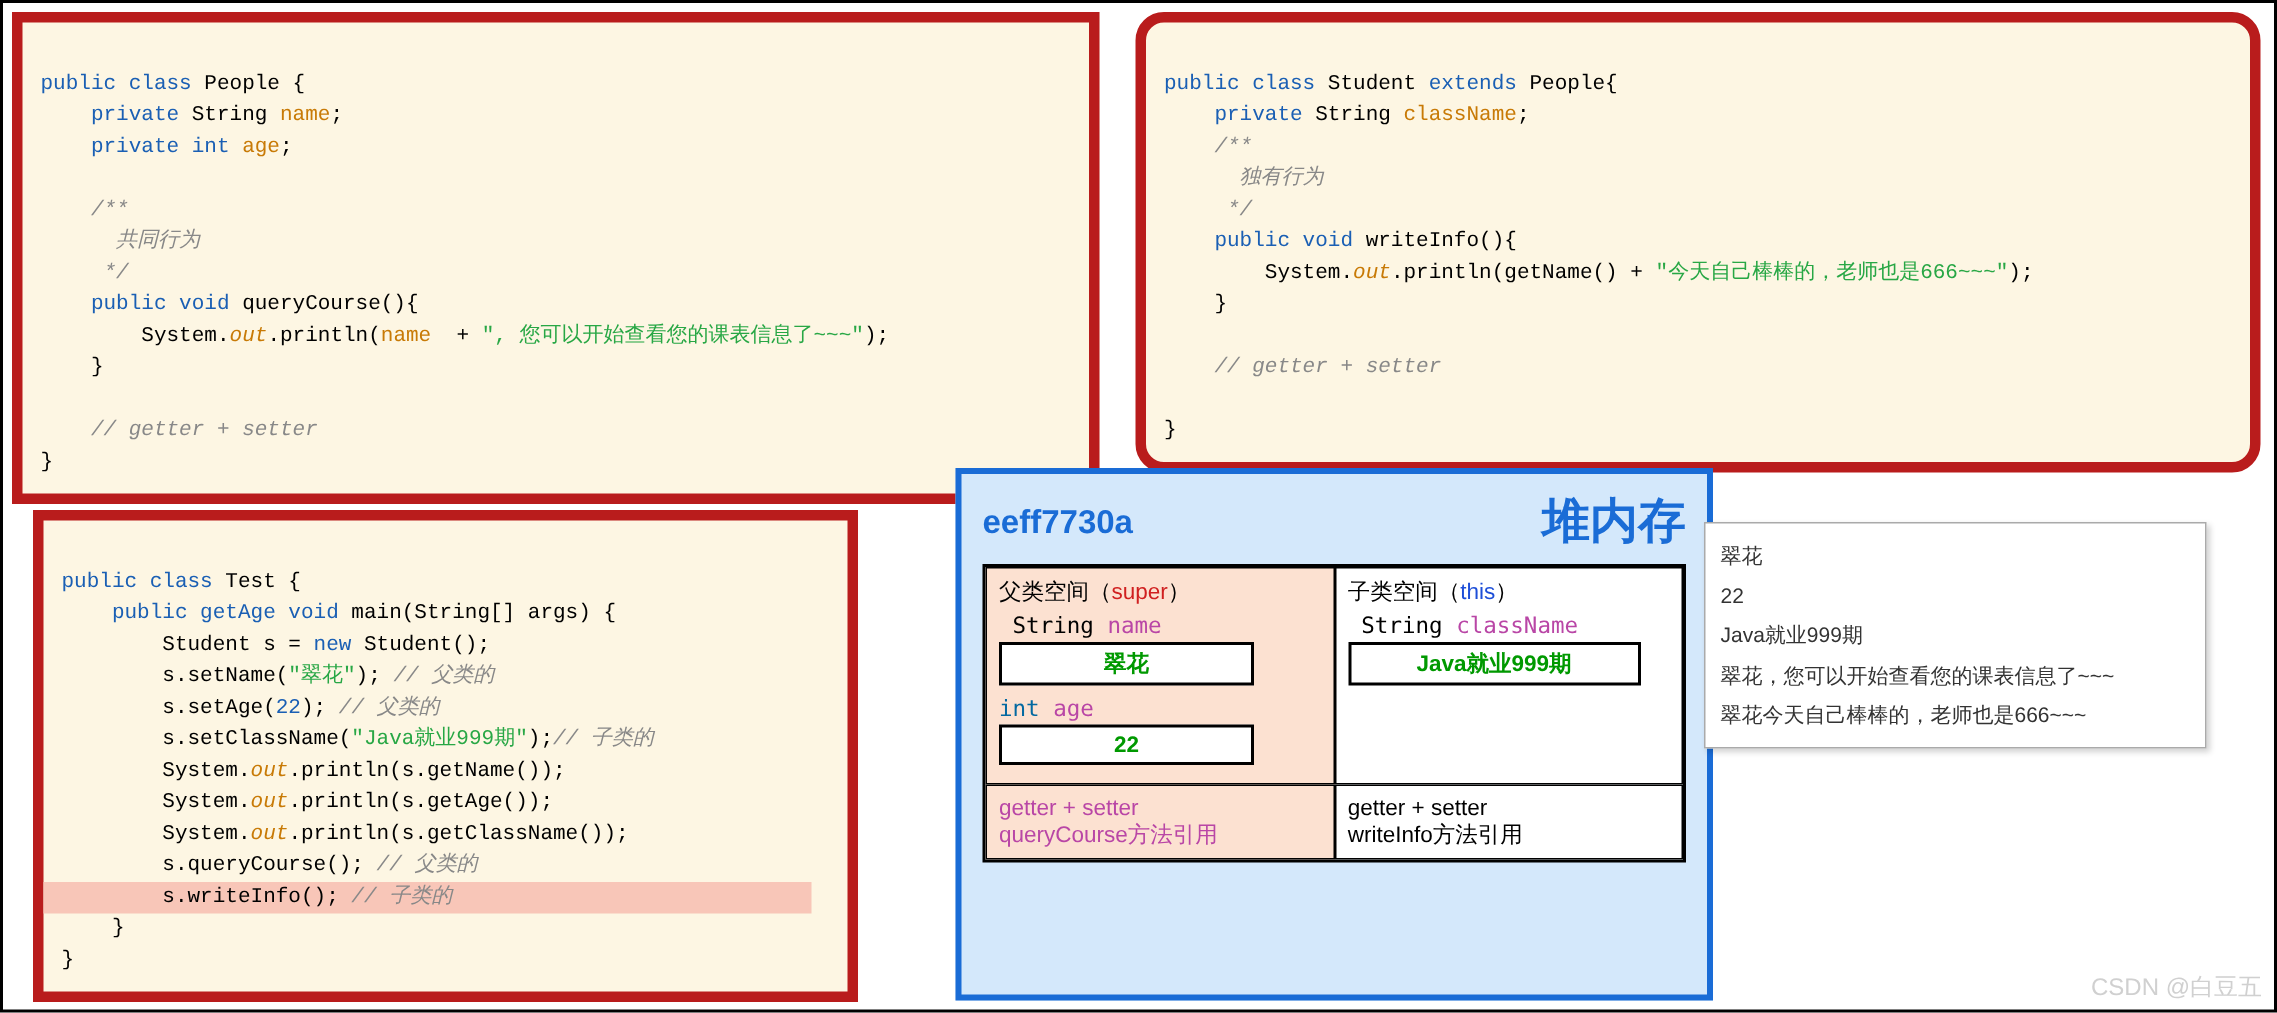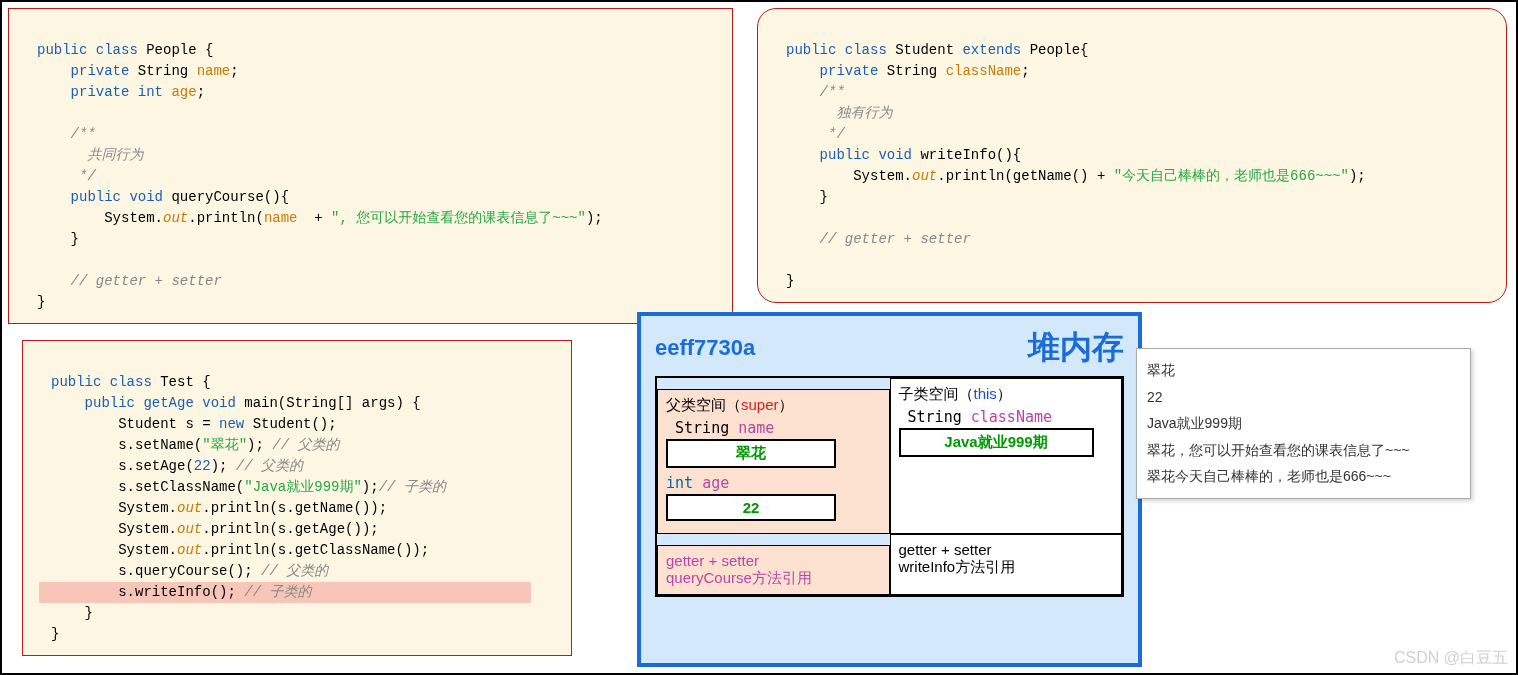--- a/index.html
+++ b/index.html
@@ -7,22 +7,22 @@
     font-family: Consolas, "Courier New", monospace;
     font-size: 14px;
     background: #fff;
     width: 1518px;
     height: 675px;
     position: relative;
     border: 2px solid #000;
   }
   .code-box {
     background: #fdf6e3;
-    border: 1px solid #b91c1c;
-    padding: 10px 28px;
+    border: 7px solid #b91c1c;
+    padding: 10px 12px;
     position: absolute;
     line-height: 1.5;
     white-space: pre;
   }
   .kw { color: #1a5fb4; }
   .str { color: #28a745; }
   .ident { color: #c87a06; }
   .comment { color: #888; font-style: italic; }
   .num { color: #1a5fb4; }
   .hl-line {
@@ -60,21 +60,21 @@
     grid-template-rows: auto auto;
     border: 2px solid #000;
   }
   .cell {
     border: 1px solid #000;
     padding: 6px 8px;
     font-family: Arial, sans-serif;
     font-size: 15px;
     background: #fff;
   }
-  .cell.parent { background: #fce1d1; margin-top: 11px; }
+  .cell.parent { background: #fce1d1; }
   .cell-title { margin-bottom: 4px; }
   .super-txt { color: #d02020; }
   .this-txt { color: #1d4ed8; }
   .fld-label { font-family: Consolas, monospace; }
   .fld-name { color: #b946a6; }
   .val-box {
     border: 2px solid #000;
     padding: 3px 0;
     text-align: center;
     font-weight: bold;

